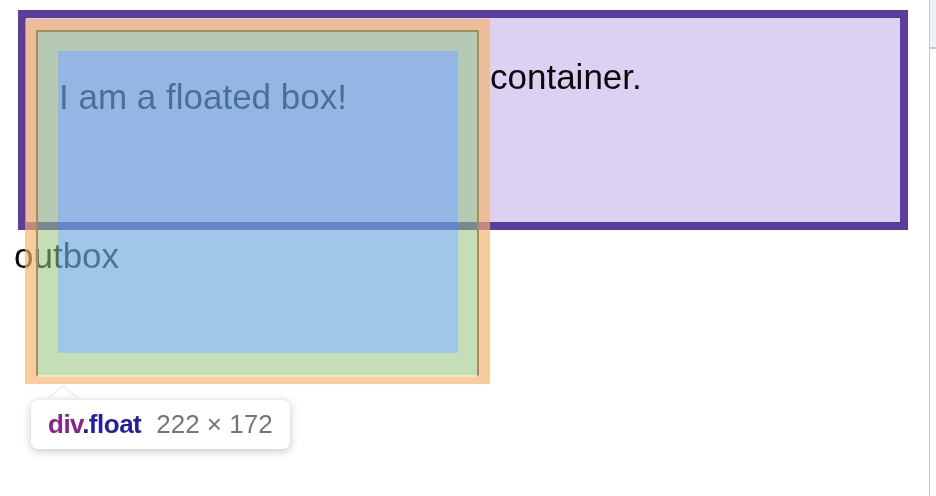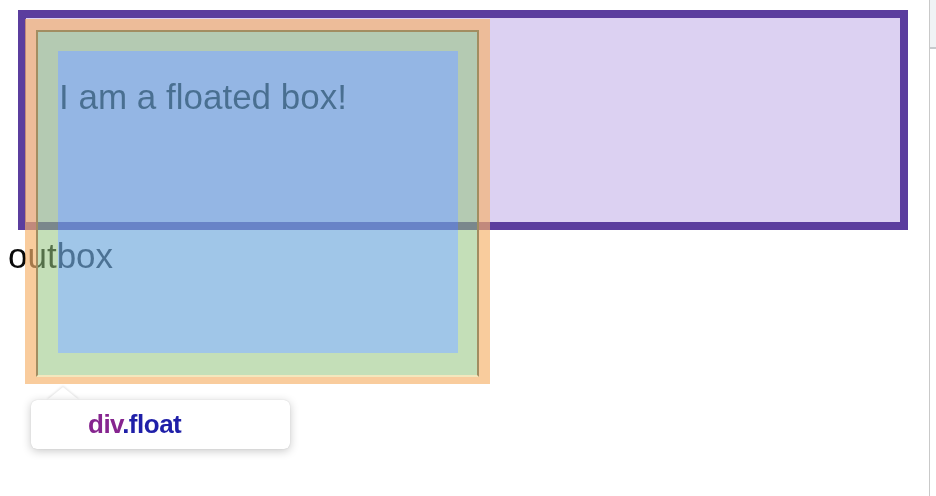--- a/index.html
+++ b/index.html
@@ -31,21 +31,21 @@
   .float-text {
     position: absolute;
     left: 59px; top: 77px;
     font-size: 35px;
     line-height: 40px;
     color: #000000;
     white-space: nowrap;
   }
   .outbox-text {
     position: absolute;
-    left: 8px; top: 234px;
+    left: 14px; top: 234px;
     font-size: 35px;
     line-height: 44px;
     color: #0a0a0a;
     white-space: nowrap;
   }
 
   
   .ov { position: absolute; box-sizing: border-box; pointer-events: none; }
   .ov-margin {
     left: 25px; top: 19px; width: 465px; height: 365px;
@@ -86,21 +86,21 @@
   .tooltip-arrow {
     position: absolute;
     left: 47px; top: 387px;
     width: 0; height: 0;
     border-left: 16px solid transparent;
     border-right: 16px solid transparent;
     border-bottom: 13px solid #ffffff;
     filter: drop-shadow(0 -1px 1px rgba(0,0,0,0.12));
   }
   .tt-selector { font-size: 26px; font-weight: 700; letter-spacing: -0.5px; }
-  .tt-tag   { color: var(--tt-tag, #86258f); margin-left: 40px; }
+  .tt-tag   { color: var(--tt-tag, #86258f); }
   .tt-class { color: var(--tt-class, #1f1fa8); margin-top: 44px; }
   .tt-size  {
     font-size: 26px; font-weight: 400;
     color: var(--tt-size, #767676);
     margin-left: 15px;
   }
 
   
   .edge-line {
     position: absolute;
@@ -115,30 +115,32 @@
     background: #f0f3f5;
     border-bottom: 2px solid #c6cacd;
   }
 </style>
 </head>
 <body>
 
 <div class="container-box"></div>
 
 <div class="container-text">
+  <div>container.</div>
 </div>
 
 <div class="float-text">I am a floated box!</div>
 
 <div class="outbox-text">outbox</div>
 
 <div class="ov ov-margin"></div>
 <div class="ov ov-border"></div>
 <div class="ov ov-padding"></div>
 <div class="ov ov-content"></div>
 
 <div class="tooltip-arrow"></div>
 <div class="tooltip">
   <span class="tt-selector"><span class="tt-tag">div</span><span class="tt-class">.float</span></span>
+  <span class="tt-size">222 × 172</span>
 </div>
 
 <div class="edge-line"></div>
 <div class="sb-thumb"></div>
 
 </body></html>

